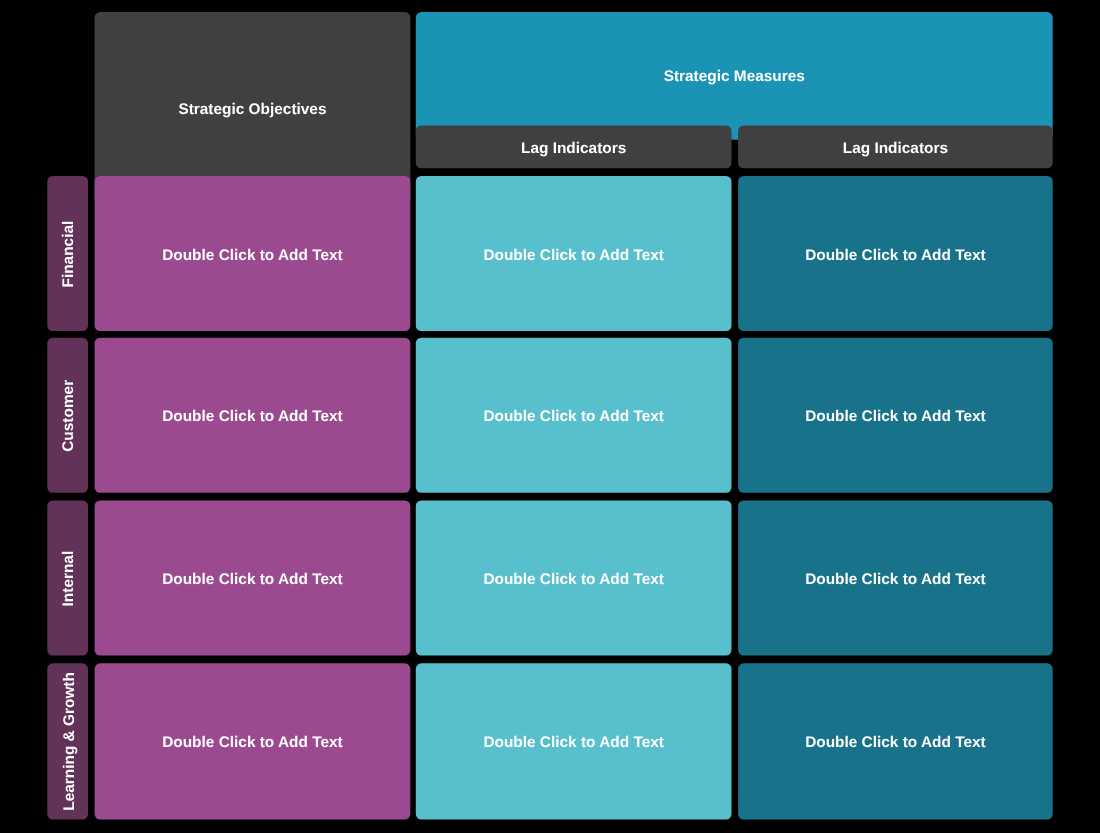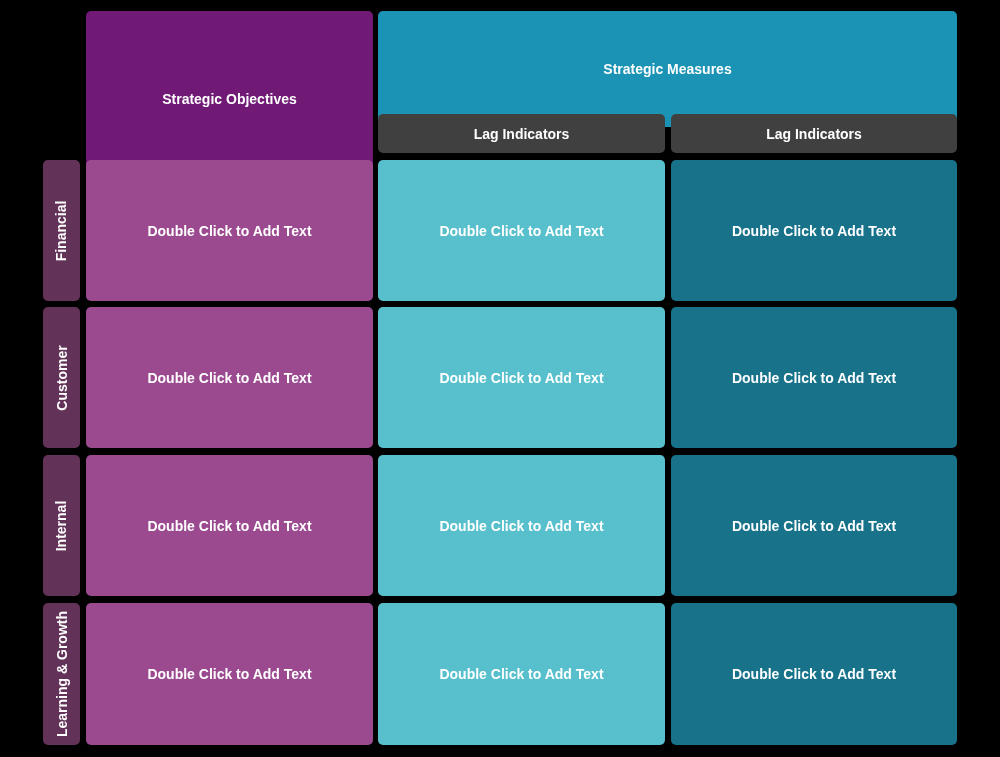--- a/index.html
+++ b/index.html
@@ -1,18 +1,18 @@
 <!DOCTYPE html>
 <html><head>
 <meta charset="utf-8">
 <style>
   html,body{margin:0;padding:0;background:#000;}
   body{width:1000px;height:757px;position:relative;overflow:hidden;font-family:"Liberation Sans",sans-serif;}
   .box{position:absolute;border-radius:5px;display:flex;align-items:center;justify-content:center;color:#fff;font-weight:bold;font-size:14px;text-align:center;box-sizing:border-box;}
-  .so{left:86px;top:11px;width:287px;height:176px;background:#701a75;}
+  .so{left:86px;top:11px;width:287px;height:176px;background:#404040;}
   .sm{left:378px;top:11px;width:579px;height:116px;background:#1a93b4;}
   .lag{top:114px;height:39px;background:#404040;}
   .lag1{left:378px;width:287px;}
   .lag2{left:671px;width:286px;}
   .side{left:43px;width:37px;background:#633258;}
   .side span{transform:rotate(-90deg);white-space:nowrap;display:block;}
   .c1{left:86px;width:287px;background:#9b4a90;}
   .c2{left:378px;width:287px;background:#58c0cc;}
   .c3{left:671px;width:286px;background:#17728a;}
   .r0{top:160px;height:141px;}

